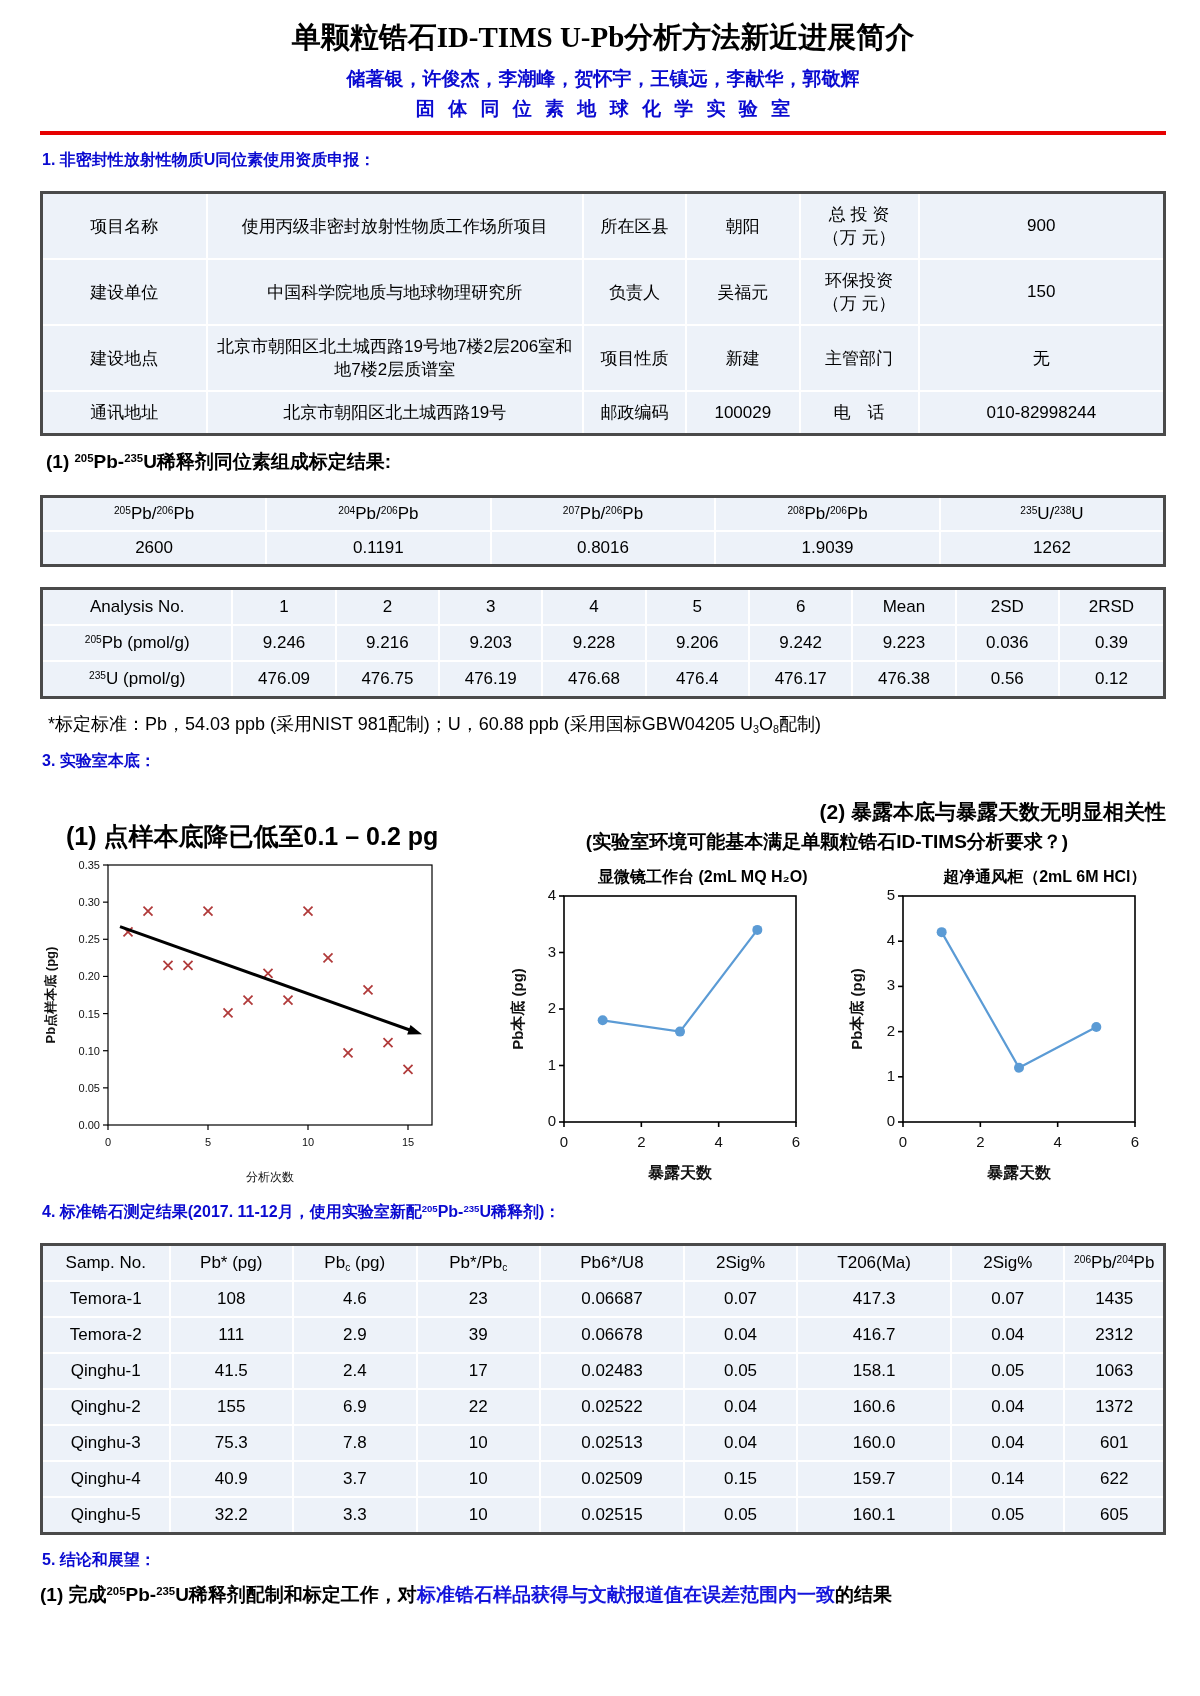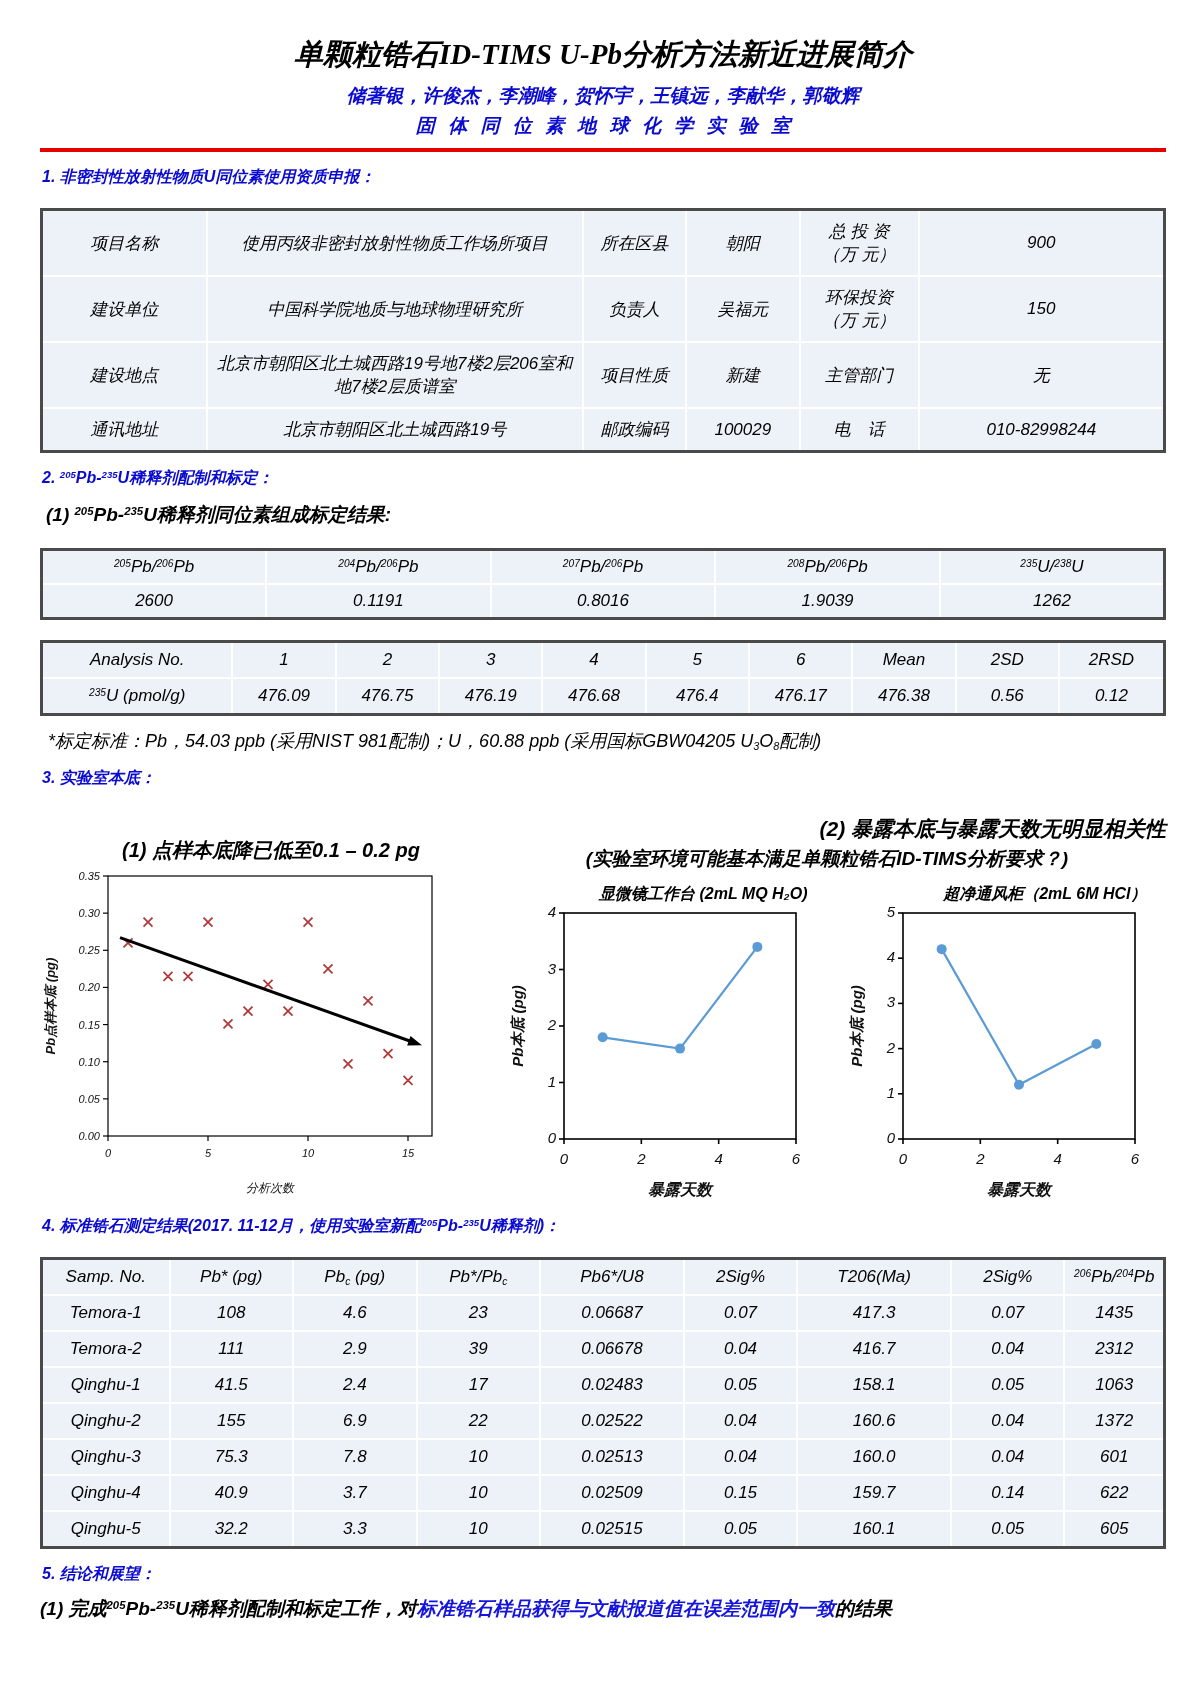--- a/index.html
+++ b/index.html
@@ -3,42 +3,42 @@
 <meta charset="utf-8">
 <style>
   :root{
     --blue:#0a0ad0;
     --inline-blue:#1414dc;
     --tbg:#edf2f9;
     --tbd:#4a4a4a;
   }
   *{box-sizing:border-box;}
   body{margin:0;background:#ffffff;}
-  .page{width:1200px;height:1696px;background:#fff;padding:25px 34px 0 40px;
-        font-family:"Liberation Sans",sans-serif;color:#000;overflow:hidden;position:relative;font-style:italic;}
+  .page{width:1200px;height:1696px;background:#fff;padding:8px 34px 0 40px;
+        font-family:"Liberation Sans",sans-serif;color:#000;overflow:hidden;position:relative;}
   
   .title{font-family:"Liberation Serif",serif;font-size:29px;font-weight:bold;text-align:center;margin:10px 0 8px;}
   .authors{font-family:"Liberation Serif",serif;color:var(--blue);font-weight:bold;font-size:19px;text-align:center;margin:2px 0;}
   .lab{font-family:"Liberation Serif",serif;color:var(--blue);font-weight:bold;font-size:19px;text-align:center;
        letter-spacing:0.7em;text-indent:0.7em;margin:4px 0 0;}
   .redline{height:4px;background:#e60000;border:none;margin:9px 0 0;}
   
   .sec-heading{color:var(--blue);font-size:16px;font-weight:bold;margin:15px 0 9px 2px;}
   .sub{font-size:19px;font-weight:bold;margin:13px 0 9px 6px;}
   
   table{border-collapse:collapse;width:100%;background:var(--tbg);border:3px solid var(--tbd);font-size:17px;margin-top:20px;}
   td,th{border:2px solid #fff;text-align:center;vertical-align:middle;padding:6px 6px;font-weight:normal;white-space:pre-line;}
   .info-table td{padding:9px 6px;}
   .conc-table td,.conc-table th{padding:7px 4px;}
   .res-table td,.res-table th{padding:7px 4px;}
   .note{font-size:18px;margin:13px 0 0 8px;}
   
   .charts-row{display:flex;margin-top:24px;}
   .chart-left{width:436px;flex:none;}
-  .chart1-title{font-size:20px;font-weight:bold;text-align:center;margin:24px 0 2px 26px;}
+  .chart1-title{font-size:25px;font-weight:bold;margin:24px 0 2px 26px;}
   .right-group{flex:1;margin-left:12px;}
   .rg-h1{font-size:21px;font-weight:bold;text-align:right;margin-top:2px;}
   .rg-h2{font-size:19px;font-weight:bold;text-align:center;margin-top:3px;}
   .line-charts{display:flex;justify-content:space-around;margin-top:12px;}
   .lc-title{font-size:16px;font-weight:bold;text-align:right;margin-bottom:0;}
   svg{display:block;}
   
   .conclusions p{font-size:19px;font-weight:bold;margin:9px 0;line-height:1.55;}
   
   .sp{font-size:60%;position:relative;top:-0.5em;}
@@ -101,21 +101,20 @@
             <td>邮政编码</td>
             <td>100029</td>
             <td>电　话</td>
             <td>010-82998244</td>
           </tr>
         </tbody>
     </table>
   </section>
 
   <section>
-    <h2 class="sec-heading"><span>2. </span><span class="sp">205</span><span>Pb-</span><span class="sp">235</span><span>U稀释剂配制和标定：</span></h2>
     <h3 class="sub"><span>(1) </span><span class="sp">205</span><span>Pb-</span><span class="sp">235</span><span>U稀释剂同位素组成标定结果:</span></h3>
     <table class="iso-table">
       <colgroup>
           <col style="width:20%">
           <col style="width:20%">
           <col style="width:20%">
           <col style="width:20%">
           <col style="width:20%">
         </colgroup>
       <tbody>
@@ -153,20 +152,32 @@
             <th>Analysis No.</th>
             <th>1</th>
             <th>2</th>
             <th>3</th>
             <th>4</th>
             <th>5</th>
             <th>6</th>
             <th>Mean</th>
             <th>2SD</th>
             <th>2RSD</th>
+          </tr>
+          <tr>
+            <td><span class="sp">205</span><span>Pb (pmol/g)</span></td>
+            <td>9.246</td>
+            <td>9.216</td>
+            <td>9.203</td>
+            <td>9.228</td>
+            <td>9.206</td>
+            <td>9.242</td>
+            <td>9.223</td>
+            <td>0.036</td>
+            <td>0.39</td>
           </tr>
           <tr>
             <td><span class="sp">235</span><span>U (pmol/g)</span></td>
             <td>476.09</td>
             <td>476.75</td>
             <td>476.19</td>
             <td>476.68</td>
             <td>476.4</td>
             <td>476.17</td>
             <td>476.38</td>

